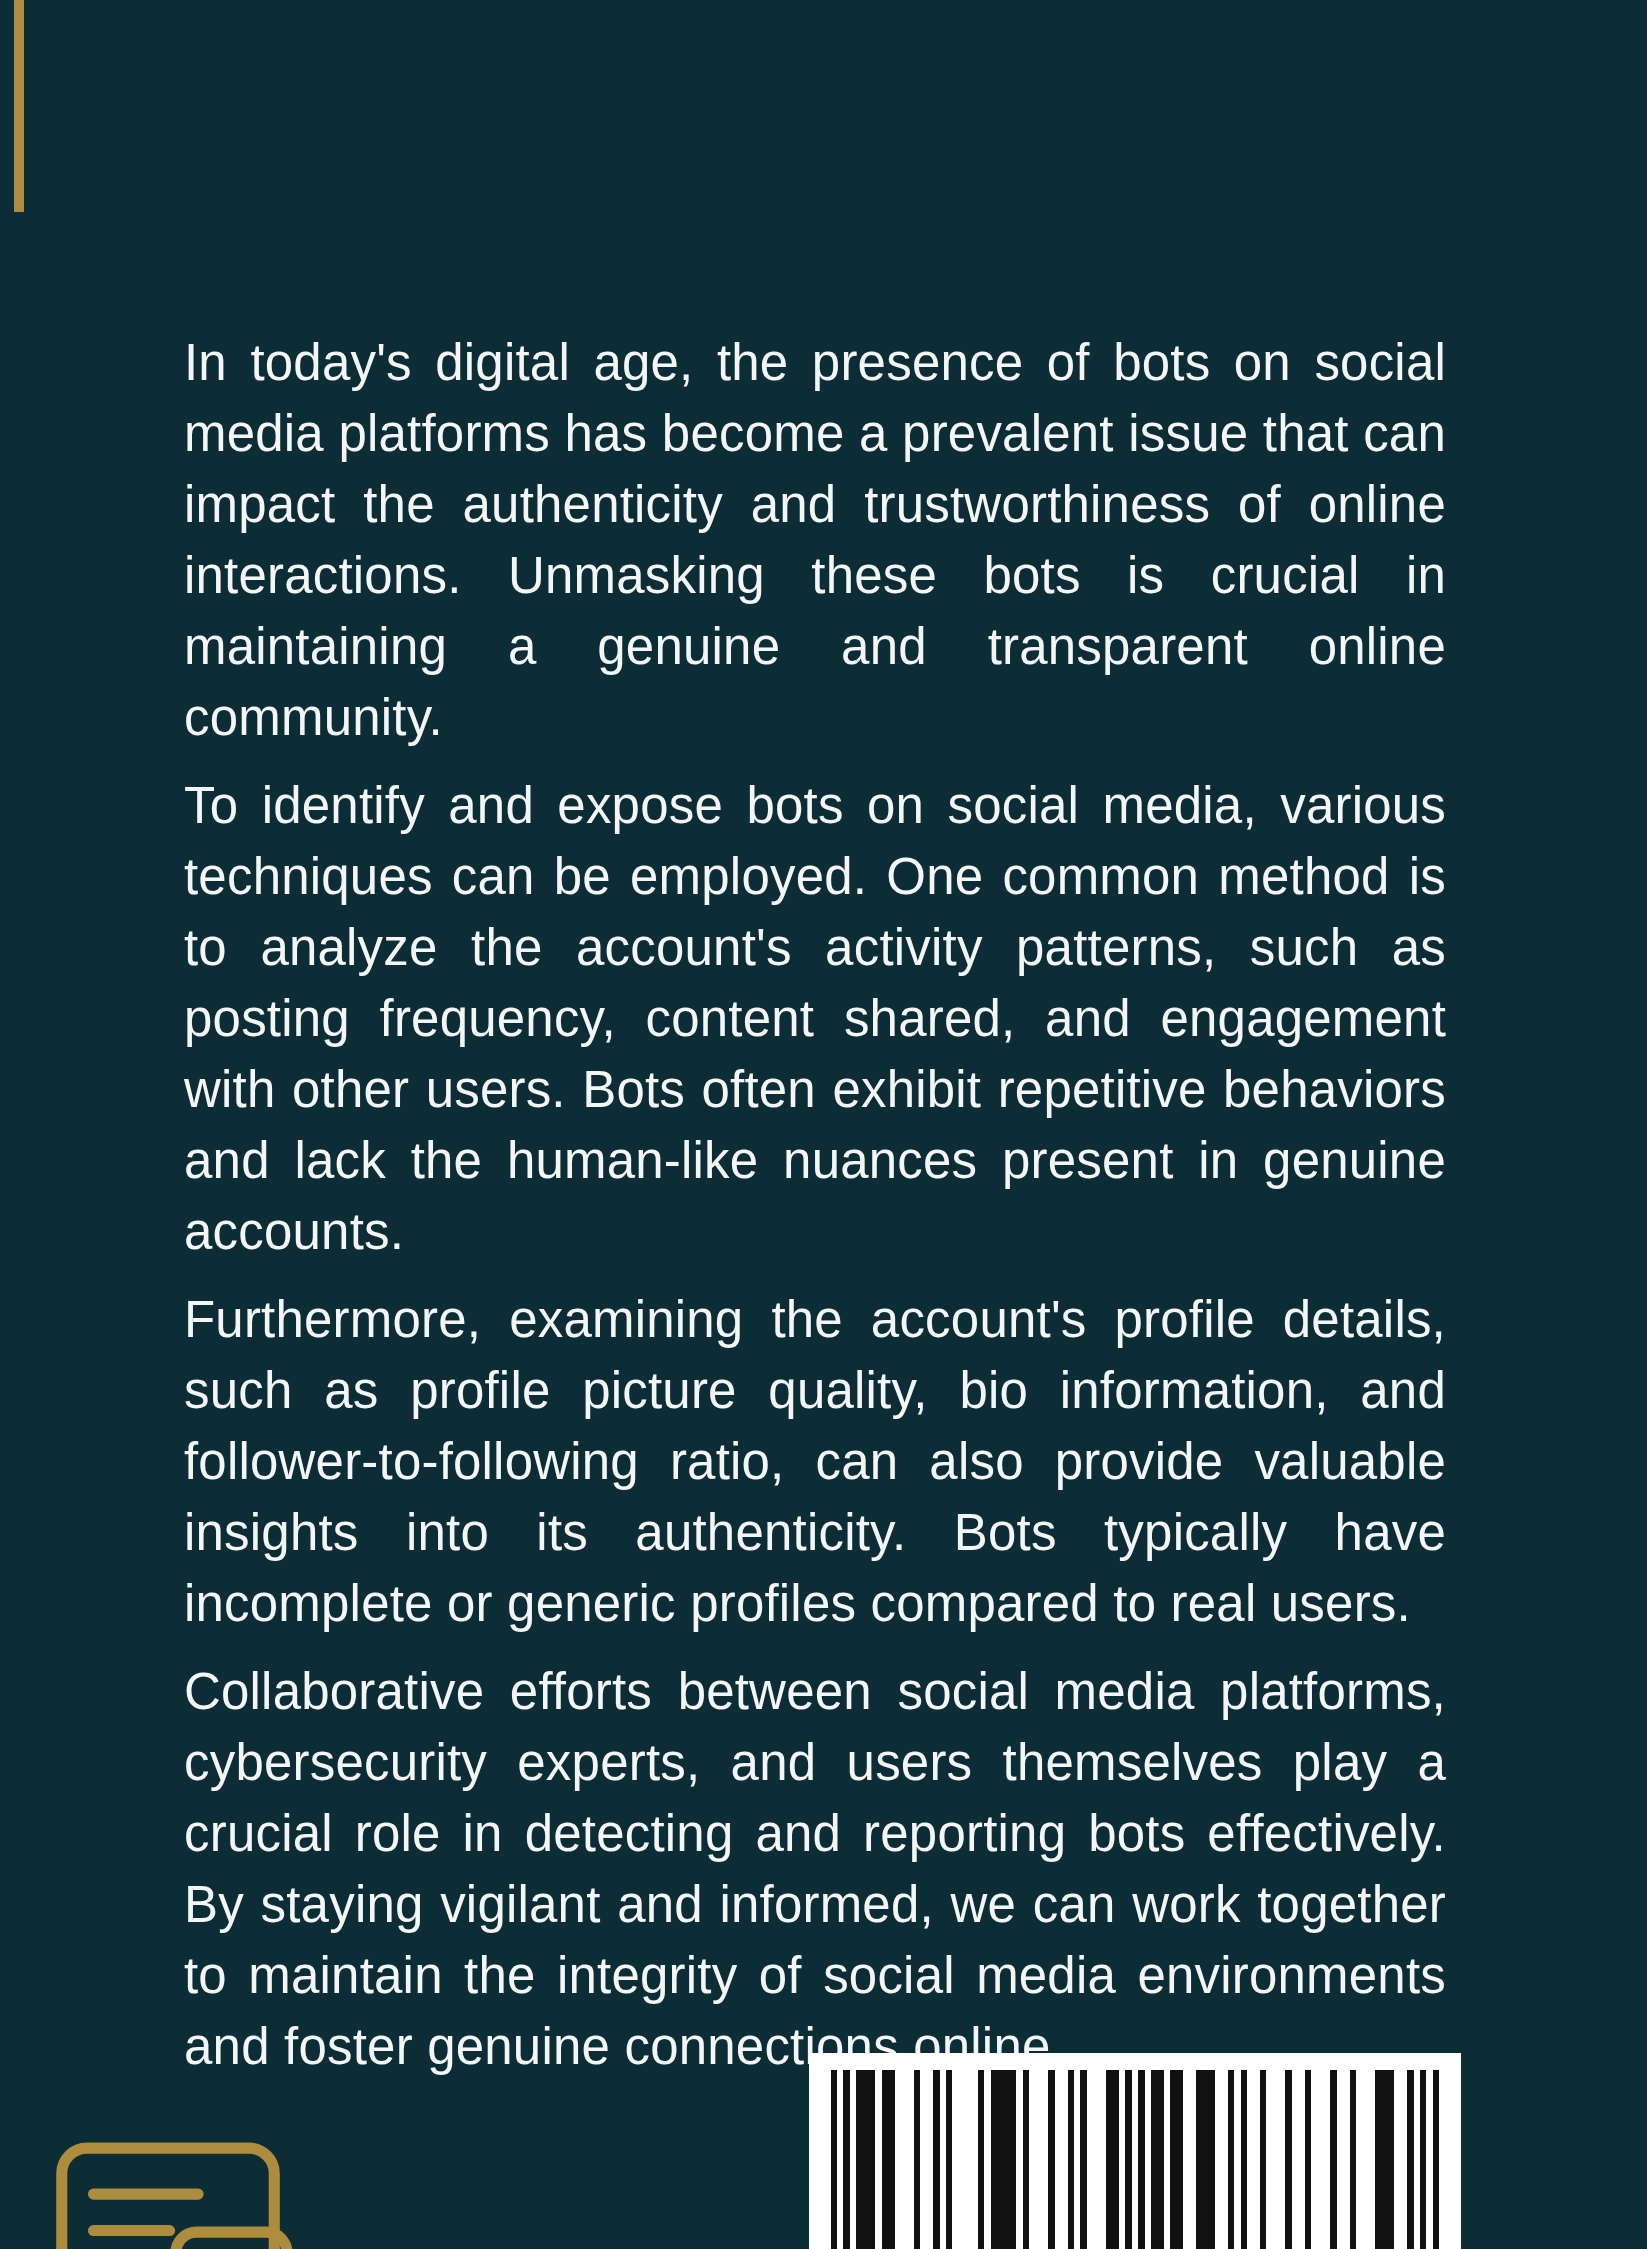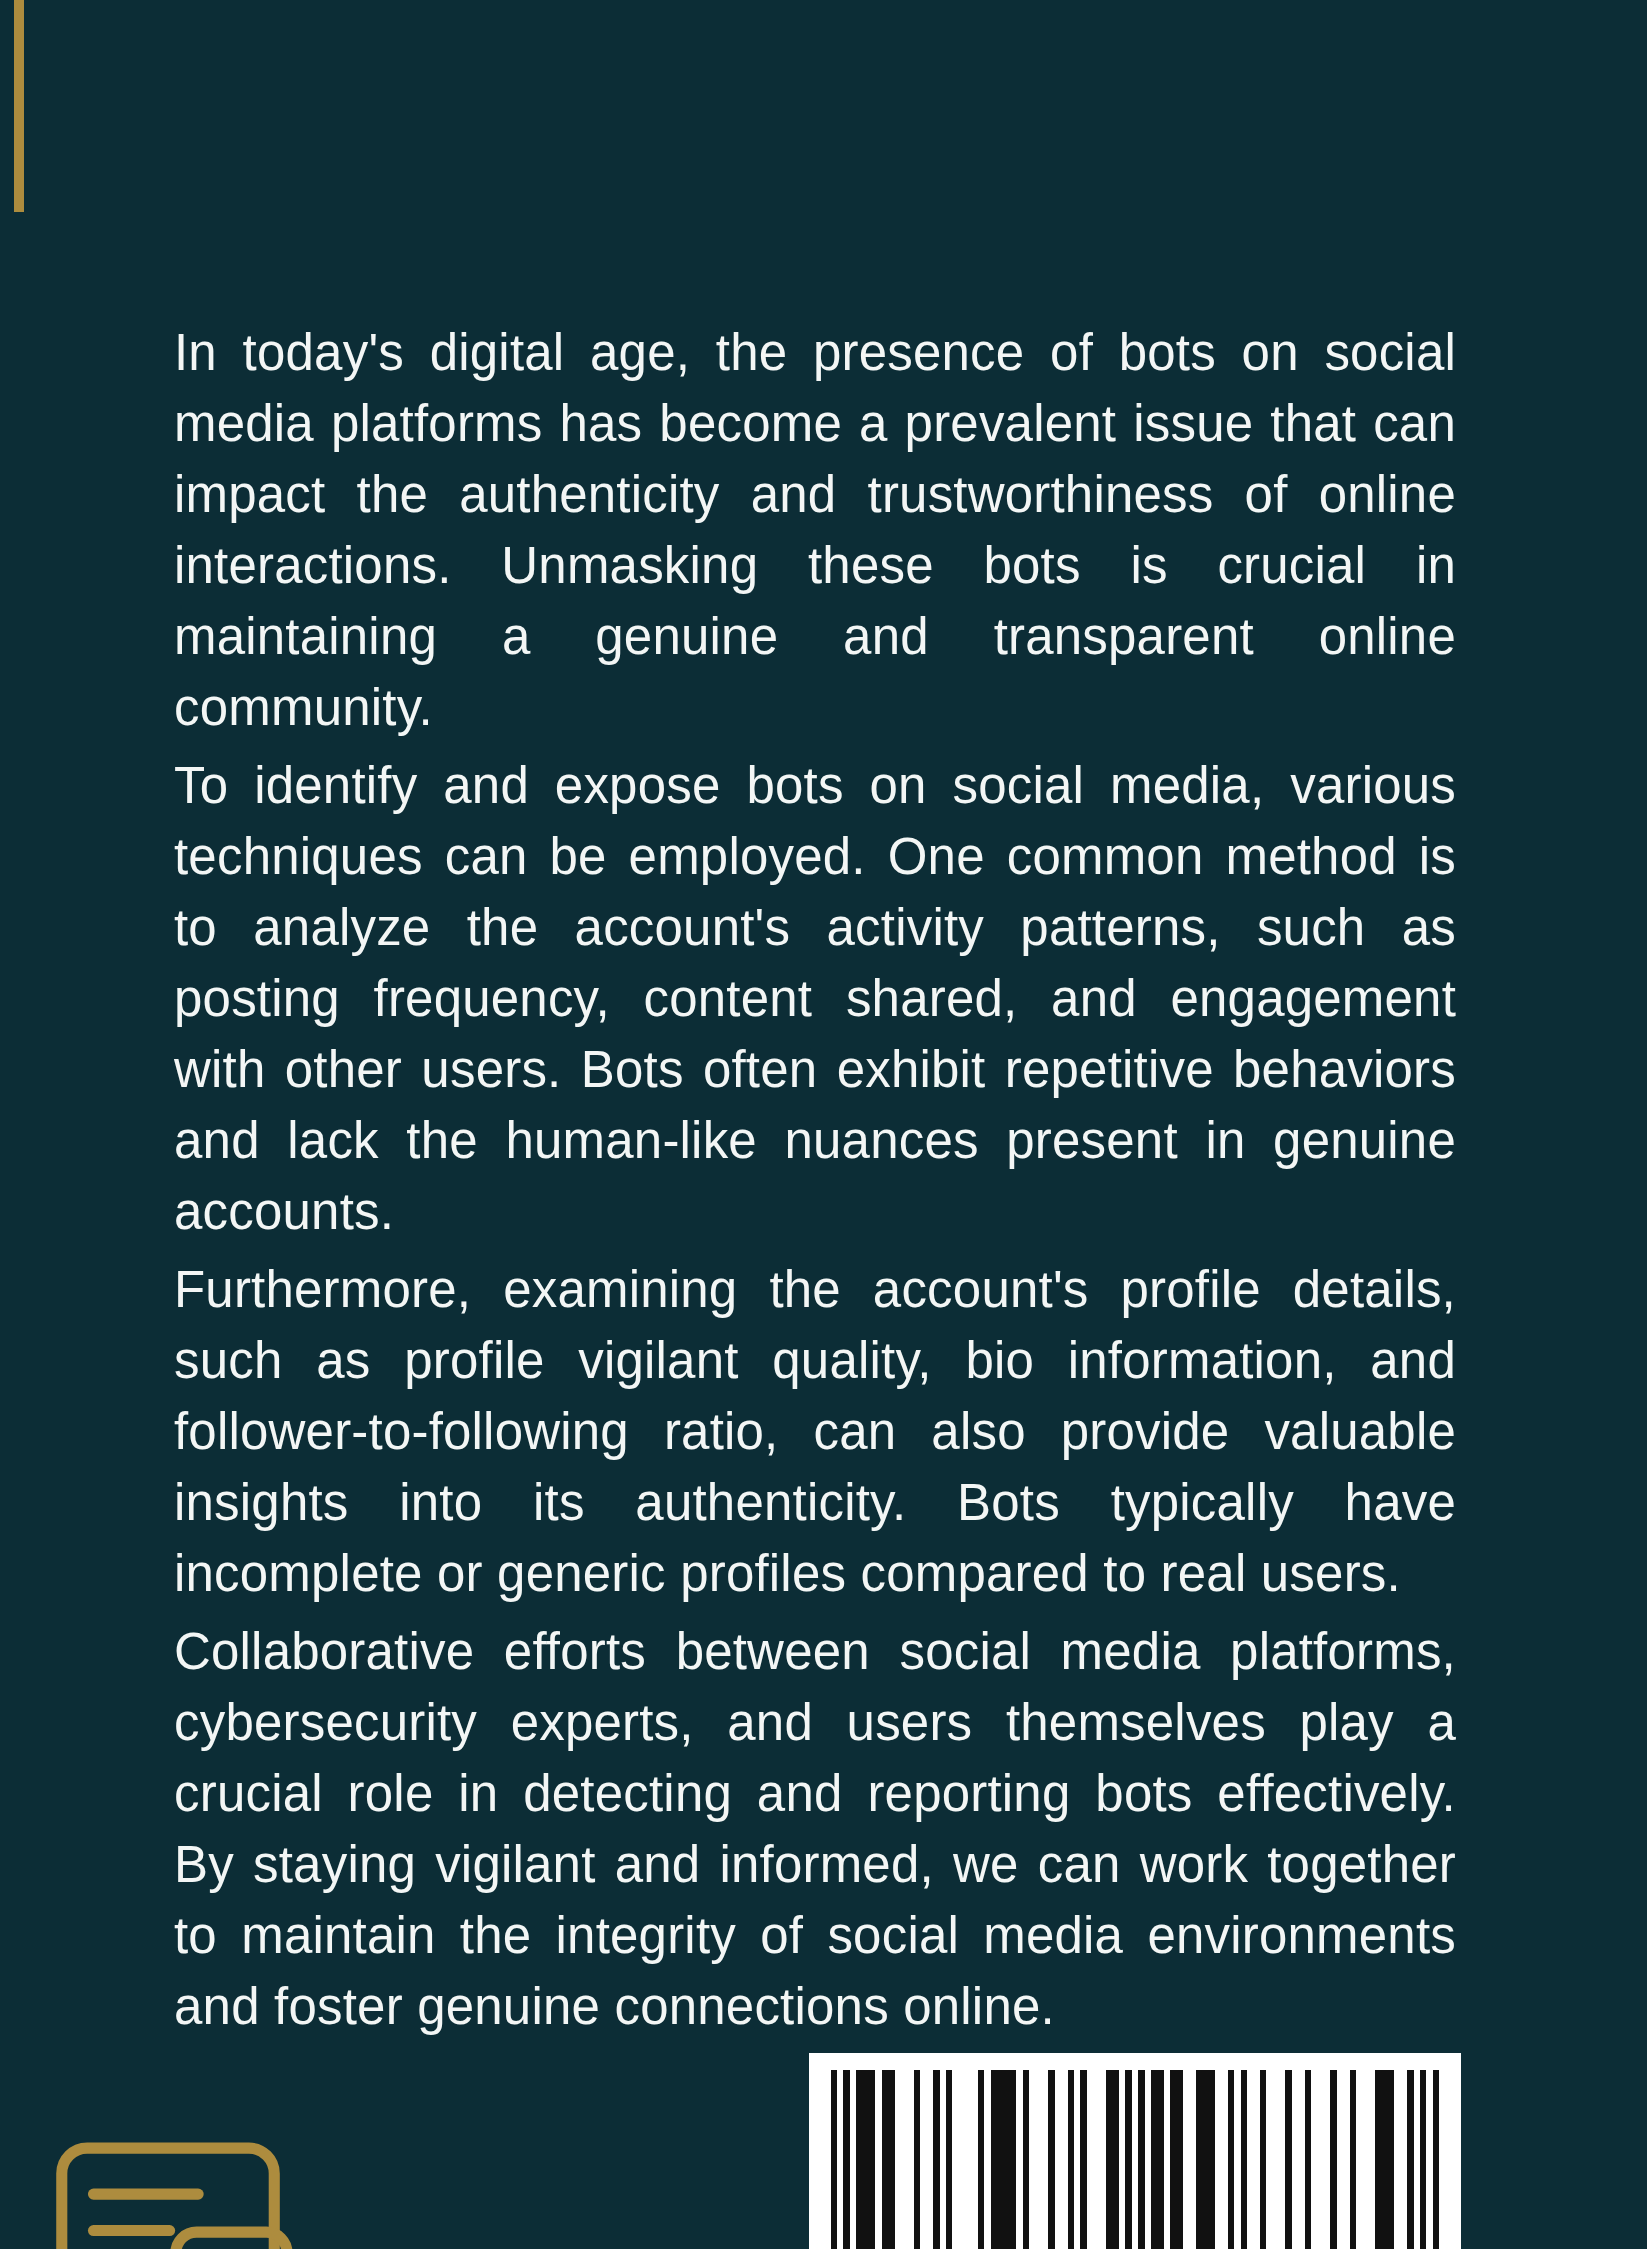--- a/index.html
+++ b/index.html
@@ -29,21 +29,21 @@
     position: absolute;
     left: 167px;
     top: 310px;
     width: 1296px;
     color: #f3f6f5;
     font-size: 51px;
     line-height: 71px;
     letter-spacing: 0.2px;
   }
   .text-block p {
-    margin: 7px;
+    margin: 17px;
     text-align: justify;
     text-justify: inter-word;
   }
 
   
   .barcode-box {
     position: absolute;
     left: 809px;
     top: 2053px;
     width: 652px;
@@ -84,21 +84,21 @@
   }
 </style>
 </head>
 <body style="background: rgb(12, 45, 54);">
 
 <div class="gold-bar" style="background: rgb(173, 140, 62);"></div>
 
 <div class="text-block" style="color: rgb(243, 246, 245);">
   <p>In today's digital age, the presence of bots on social media platforms has become a prevalent issue that can impact the authenticity and trustworthiness of online interactions. Unmasking these bots is crucial in maintaining a genuine and transparent online community.</p>
   <p>To identify and expose bots on social media, various techniques can be employed. One common method is to analyze the account's activity patterns, such as posting frequency, content shared, and engagement with other users. Bots often exhibit repetitive behaviors and lack the human-like nuances present in genuine accounts.</p>
-  <p>Furthermore, examining the account's profile details, such as profile vigilant quality, bio information, and follower-to-following ratio, can also provide valuable insights into its authenticity. Bots typically have incomplete or generic profiles compared to real users.</p>
+  <p>Furthermore, examining the account's profile details, such as profile picture quality, bio information, and follower-to-following ratio, can also provide valuable insights into its authenticity. Bots typically have incomplete or generic profiles compared to real users.</p>
   <p>Collaborative efforts between social media platforms, cybersecurity experts, and users themselves play a crucial role in detecting and reporting bots effectively. By staying vigilant and informed, we can work together to maintain the integrity of social media environments and foster genuine connections online.</p>
 </div>
 
 <div class="barcode-box">
   <div class="barcode-bars" id="barcode-bars">
       <div class="bc-module on guard"></div>
       <div class="bc-module"></div>
       <div class="bc-module on guard"></div>
       <div class="bc-module"></div>
       <div class="bc-module on"></div>

